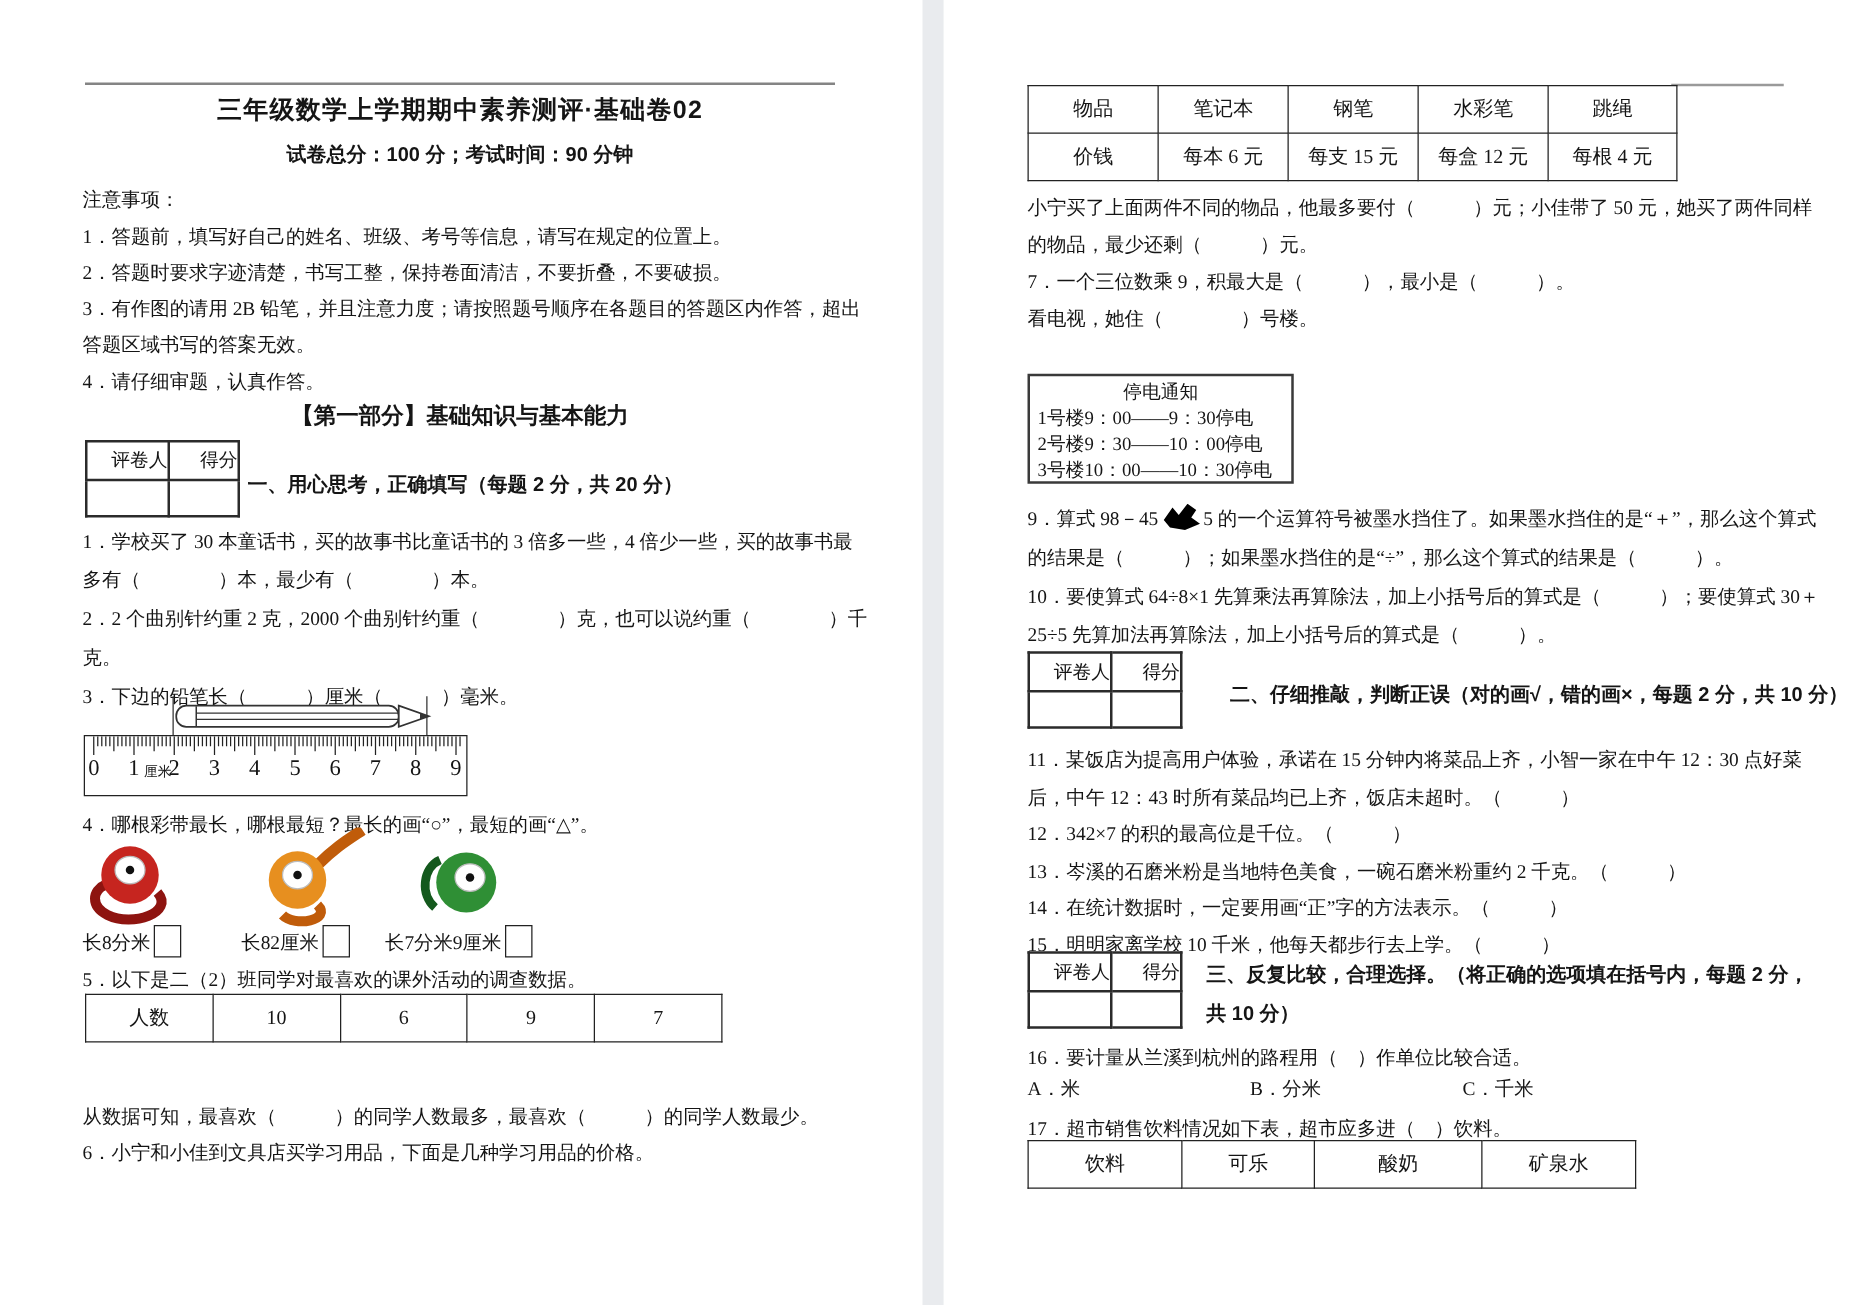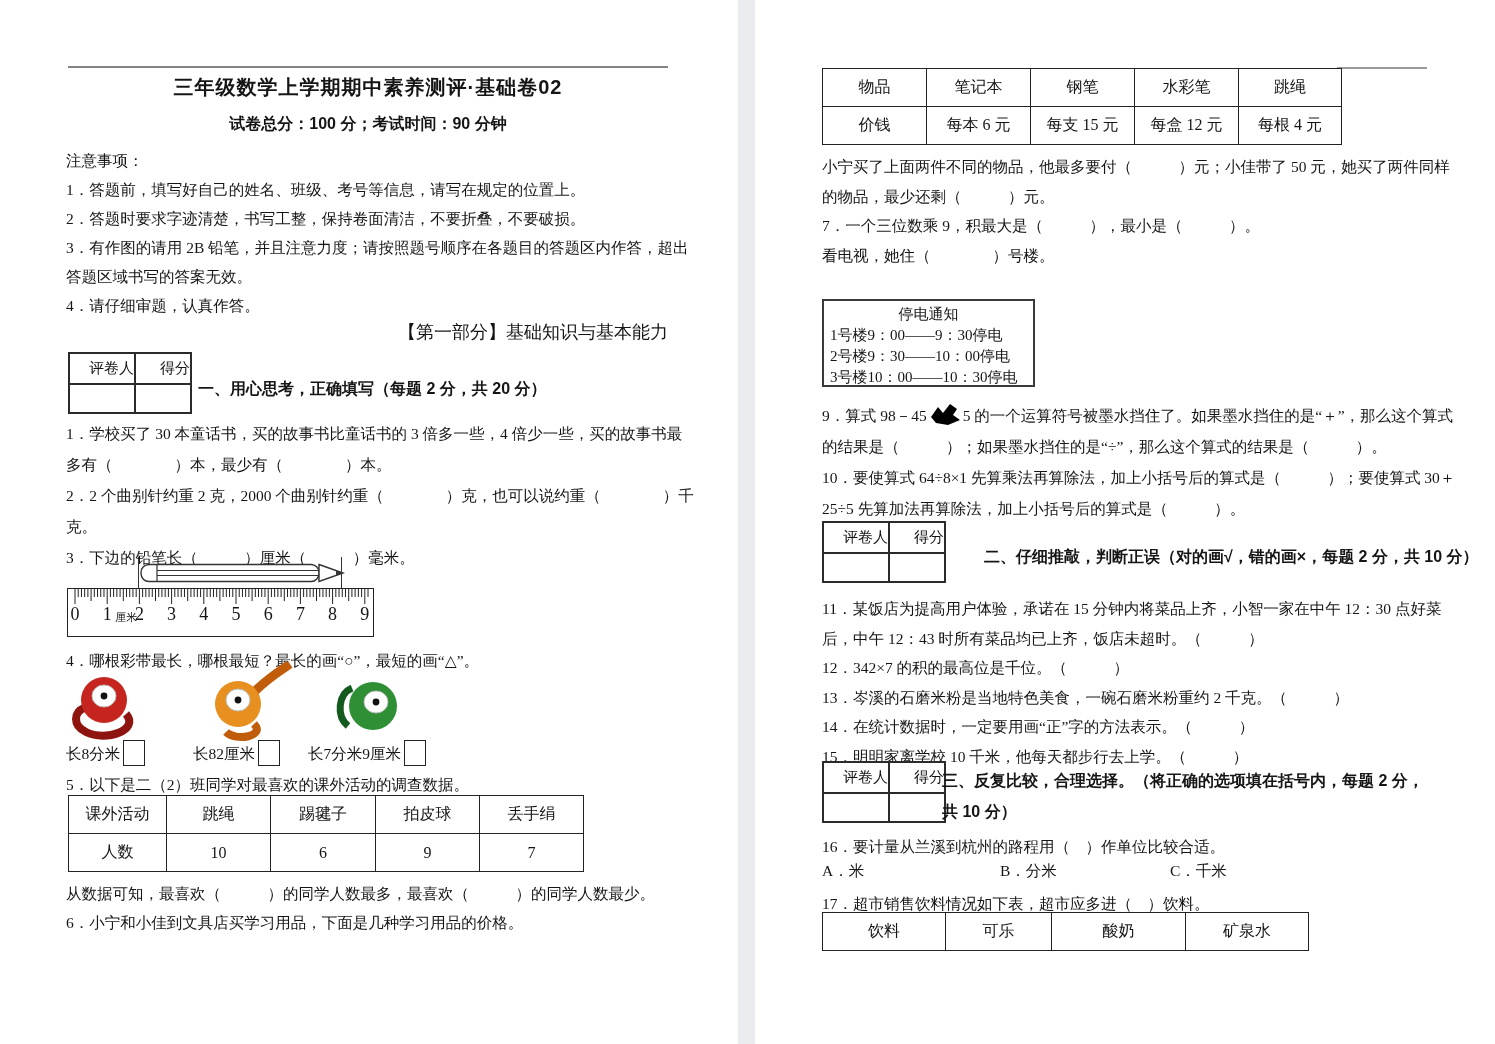--- a/index.html
+++ b/index.html
@@ -8,21 +8,21 @@
   .page{position:absolute;top:0;height:1044px;background:#fff;overflow:hidden;}
   #page1{left:0;width:738px;}
   #page2{left:755px;width:740px;}
   .divider{position:absolute;left:738px;top:0;width:17px;height:1044px;background:#e9ebee;}
   .abs{position:absolute;}
   .rule{position:absolute;background:#848484;}
   .center{text-align:center;}
   .sans{font-family:"Liberation Sans","DejaVu Sans",sans-serif;}
   .title{font-size:20px;font-weight:bold;letter-spacing:1px;}
   .subtitle{font-size:16px;font-weight:bold;}
-  .part-heading{font-size:18px;font-weight:normal;text-align:right;}
+  .part-heading{font-size:18px;font-weight:bold;}
   .sec-heading{font-size:16px;font-weight:bold;line-height:31px;}
   .body-block div{font-size:15.5px;white-space:nowrap;}
   .lh29 div{line-height:29px;}
   .lh295 div{line-height:29.5px;}
   .lh31 div{line-height:31px;}
   .nowrap{white-space:nowrap;}
   
   table.grader{border-collapse:collapse;background:#fff;}
   table.grader td{border:2px solid #2b2b2b;text-align:right;font-size:15px;padding:0;}
   table.grader .c1{width:64px;} table.grader .c2{width:54px;}
@@ -157,27 +157,20 @@
         <span>长7分米9厘米</span><span class="ansbox"></span>
       </div>
     </div>
 
     <div class="abs body-block" style="left:66px;top:772px;text-align:right;">
       <div style="line-height:26px;">5．以下是二（2）班同学对最喜欢的课外活动的调查数据。</div>
     </div>
 
     <table class="qtab abs" style="left:68px;top:795px;width:510px;">
       <tbody>
-          <tr>
-        <td style="width:97px;">课外活动</td>
-        <td style="width:103px;">跳绳</td>
-        <td style="width:104px;">踢毽子</td>
-        <td style="width:103px;">拍皮球</td>
-        <td style="width:103px;">丢手绢</td>
-      </tr>
       <tr>
         <td>人数</td>
         <td>10</td>
         <td>6</td>
         <td>9</td>
         <td>7</td>
       </tr>
     </tbody>
       </table>
 
@@ -264,21 +257,21 @@
           <tr class="hrow">
         <td class="c1">评卷人</td>
         <td class="c2">得分</td>
       </tr>
       <tr class="erow">
             <td></td>
             <td></td>
           </tr>
     </tbody>
       </table>
-    <div class="abs sec-heading sans" style="left:187px;top:765px;width:482px;">三、反复比较，合理选择。（将正确的选项填在括号内，每题 2 分，共 10 分）</div>
+    <div class="abs sec-heading sans" style="left:210px;top:765px;width:482px;">三、反复比较，合理选择。（将正确的选项填在括号内，每题 2 分，共 10 分）</div>
 
     <div class="abs body-block" style="left:67px;top:833px;">
       <div style="line-height:27px;">16．要计量从兰溪到杭州的路程用（　）作单位比较合适。</div>
     </div>
     <div class="opt" style="left:67px;top:861px;">A．米</div>
     <div class="opt" style="left:245px;top:861px;">B．分米</div>
     <div class="opt" style="left:415px;top:861px;">C．千米</div>
 
     <div class="abs body-block" style="left:67px;top:890px;">
       <div style="line-height:27px;">17．超市销售饮料情况如下表，超市应多进（　）饮料。</div>

